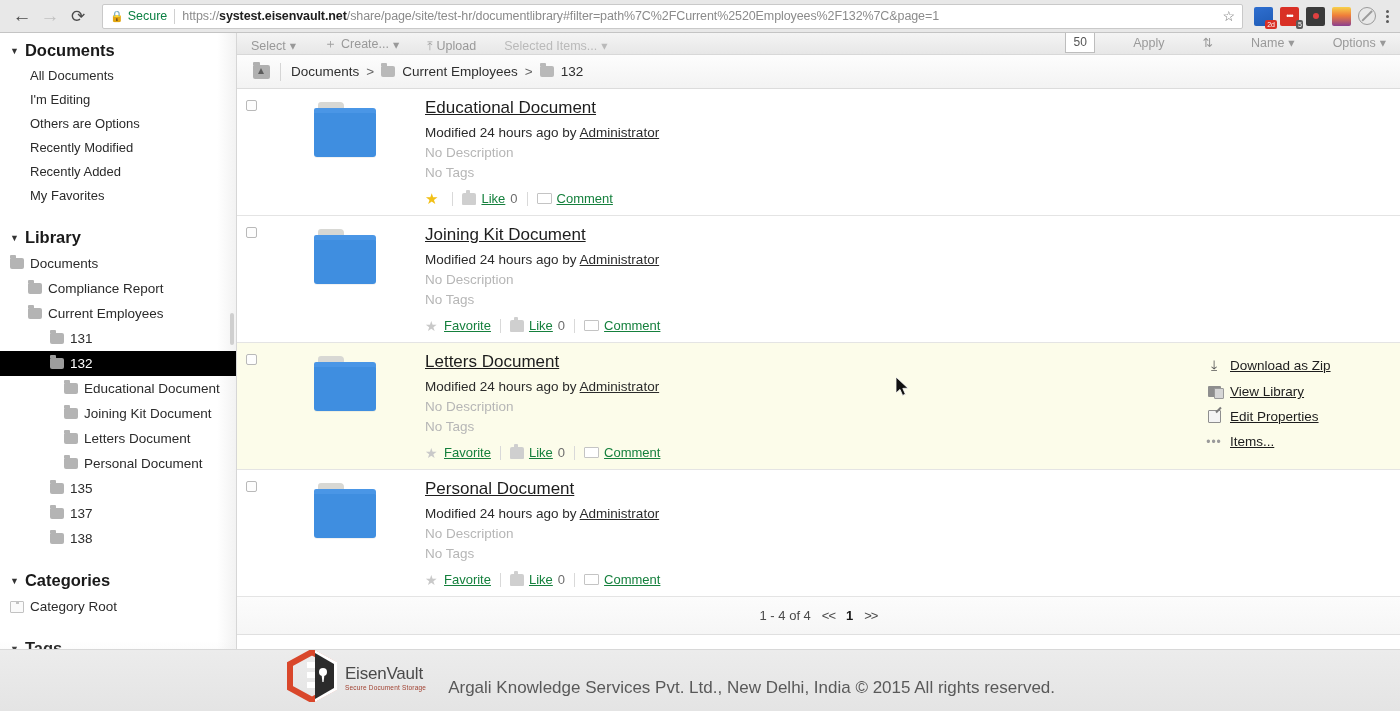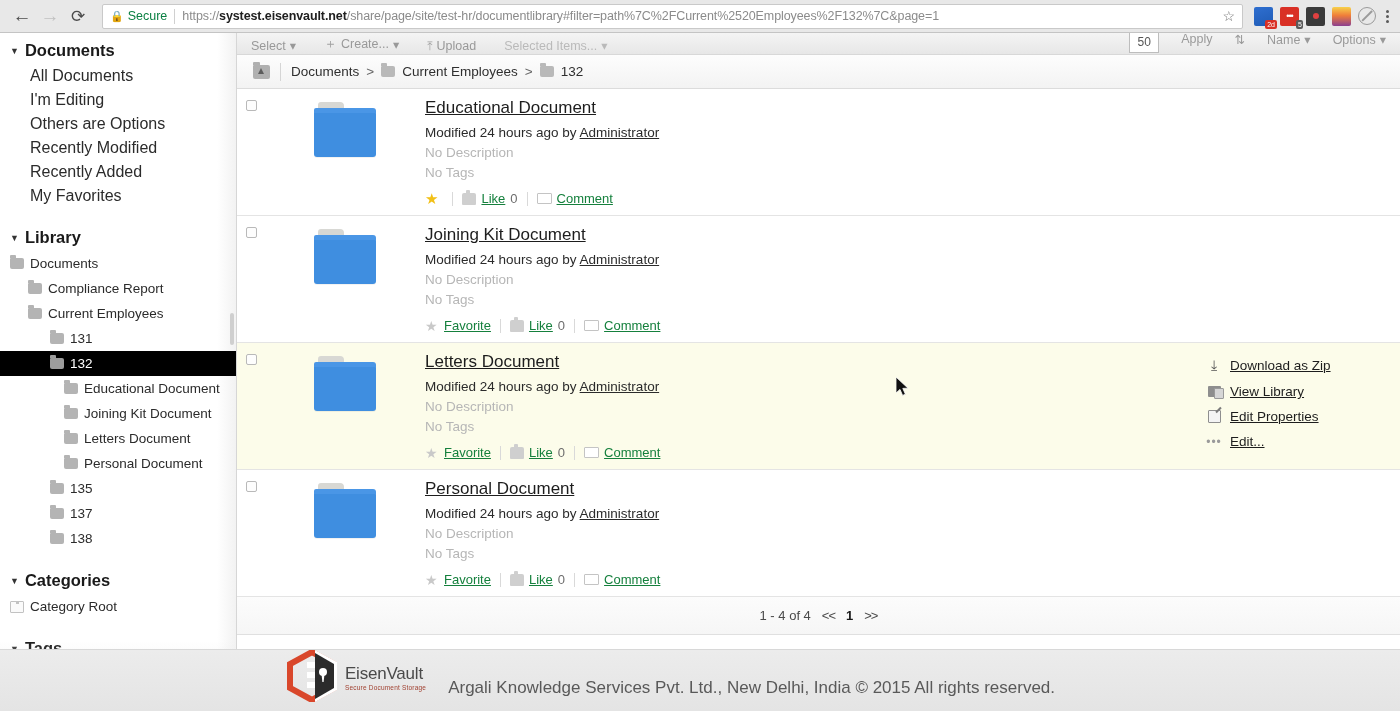--- a/index.html
+++ b/index.html
@@ -65,21 +65,21 @@
     border-right: 1px solid #d6d6d6;
     padding-top: 2px; position: relative;
     background: linear-gradient(90deg,#ffffff 0%,#ffffff 92%,#f2f2f2 100%);
   }
   .sb-head {
     font-size: 16.5px; font-weight: bold; color: #1a1a1a;
     padding: 6px 0 4px 10px; display: flex; align-items: center; gap: 6px;
   }
   .caret { font-size: 9px; color: #333; }
   .sb-link {
-    font-size: 16px; color: #2b2b2b; padding: 3px 0 3px 30px;
+    font-size: 13px; color: #2b2b2b; padding: 3px 0 3px 30px;
     line-height: 18px; cursor: pointer;
   }
   .tree-item {
     font-size: 13.5px; color: #2b2b2b; line-height: 20px;
     padding: 2.5px 0 2.5px 10px; display: flex; align-items: center; gap: 6px;
     cursor: pointer;
   }
   .tree-item.sel { background: #000; color: #fff; }
   .folder-ico {
     width: 14px; height: 11px; flex: none; position: relative;
@@ -107,21 +107,21 @@
   
   .main { flex: 1; position: relative; background: #fff; overflow: hidden; }
 
   .toolbar {
     height: 22px; background: linear-gradient(180deg,#f4f4f4,#e7e7e7);
     border-bottom: 1px solid #d8d8d8;
     display: flex; align-items: flex-end; padding: 0 14px 1px 14px;
     font-size: 12.5px; color: #7d7d7d; gap: 28px; overflow: hidden;
   }
   .tb-item { display:flex; align-items:center; gap:4px; white-space:nowrap; opacity:.75; cursor:pointer; }
-  .tb-right { margin-left:auto; display:flex; align-items:flex-start; gap:22px;padding-left:28px; }
+  .tb-right { margin-left:auto; display:flex; align-items:center; gap:38px;padding-left:28px; }
   .tb-num {
     width: 30px; height: 21px; border: 1px solid #bdbdbd; background:#fff;
     font-size: 12px; text-align:center; color:#555; line-height:19px;
   }
   .plus { color:#888; font-size: 13px; }
   .upld { font-size: 12px; color:#888; }
 
   .crumbbar {
     height: 34px; background: linear-gradient(180deg,#fdfdfd,#f3f3f3);
     border-bottom: 1px solid #dcdcdc;
@@ -526,21 +526,21 @@
           <div class="ap-item">
             <span class="ap-ico">
                 <span class="pen"></span>
               </span>
             <span class="t">Edit Properties</span>
           </div>
           <div class="ap-item">
             <span class="ap-ico">
                 <span class="dots">•••</span>
               </span>
-            <span class="t">Edit...</span>
+            <span class="t">Items...</span>
           </div>
         </div>
       </div>
 
       <div class="row">
         <div class="row-chk">
           <span class="chk"></span>
         </div>
         <div class="row-thumb">
           <span class="big-folder"></span>

